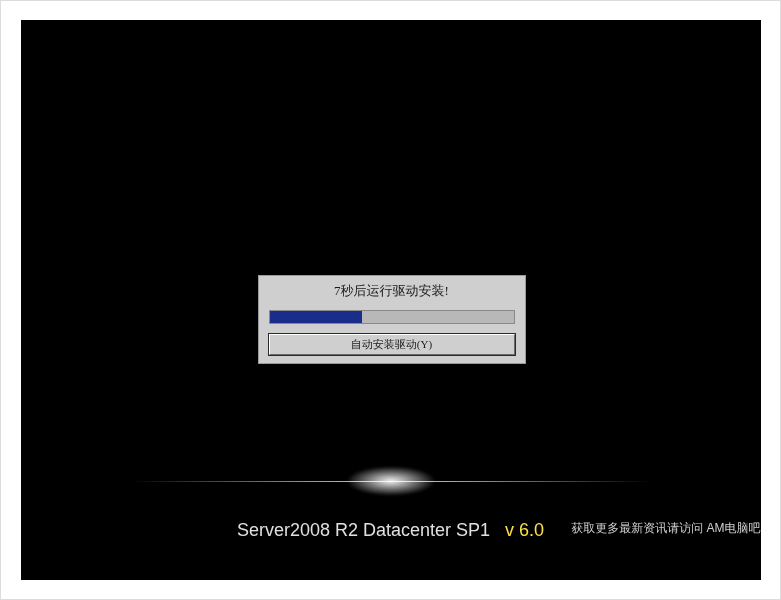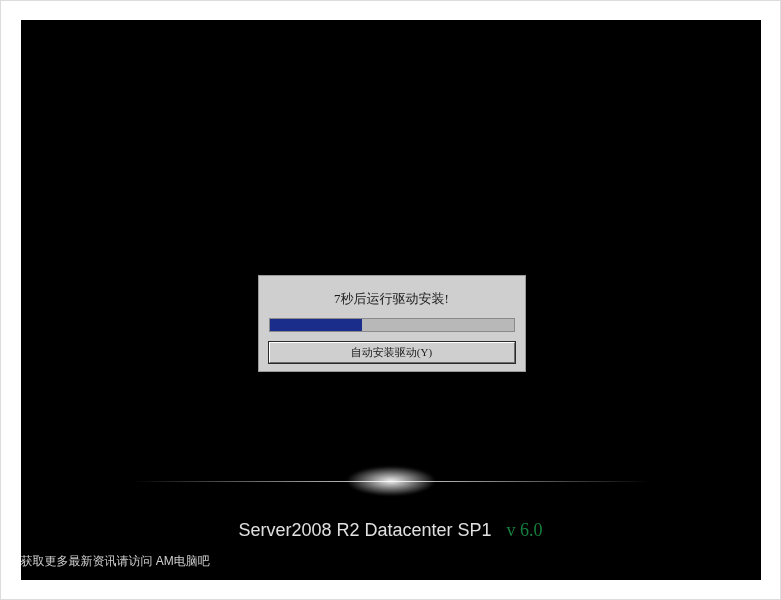--- a/index.html
+++ b/index.html
@@ -29,21 +29,21 @@
   }
   
   .dialog {
     position: absolute;
     left: 237px;
     top: 255px;
     width: 268px;
     background: #cfcfcf;
     border: 1px solid #9a9a9a;
     box-shadow: 1px 1px 0 rgba(0,0,0,0.2);
-    padding: 14px 10px 8px 10px;
+    padding: 6px 10px 8px 10px;
   }
   .dialog-msg {
     text-align: center;
     font-size: 13px;
     color: #1a1a1a;
     margin-bottom: 10px;
     font-family: "SimSun", serif;
   }
   .progress-outer {
     width: 100%;
@@ -123,28 +123,27 @@
   .footer-line1 {
     position: absolute;
     top: 500px;
     width: 100%;
     text-align: center;
     font-size: 18px;
     color: #e0e0e0;
     font-weight: 300;
   }
   .footer-line1 .version {
-    color: #15803d;
-    font-family: Liberation Serif, serif;
+    color: #fde047;
   }
   .footer-line2 {
     position: absolute;
-    top: 533px;
+    top: 500px;
     width: 100%;
-    text-align: left;
+    text-align: right;
     font-size: 12px;
     color: #cfcfcf;
   }
 </style>
 </head>
 <body>
 
 <div class="outer">
   <div class="screen">
 

